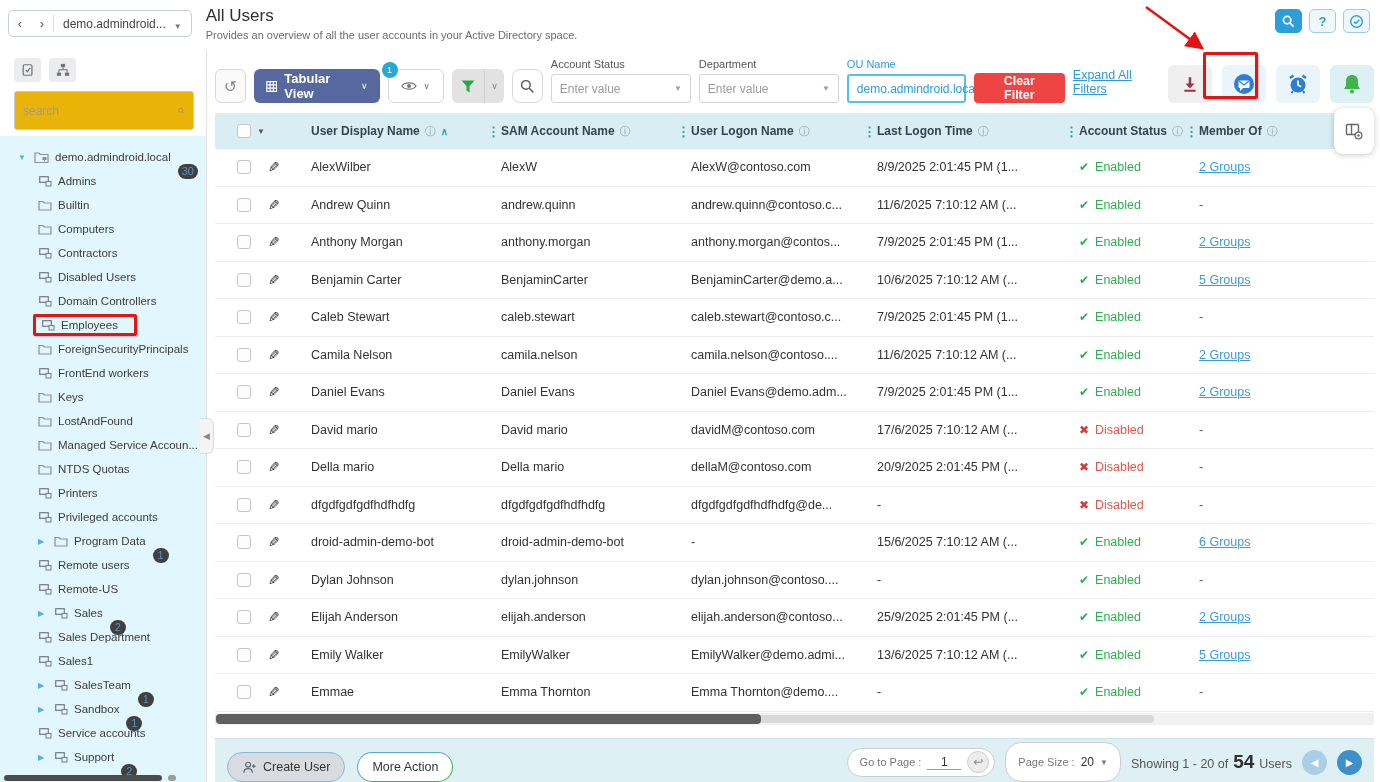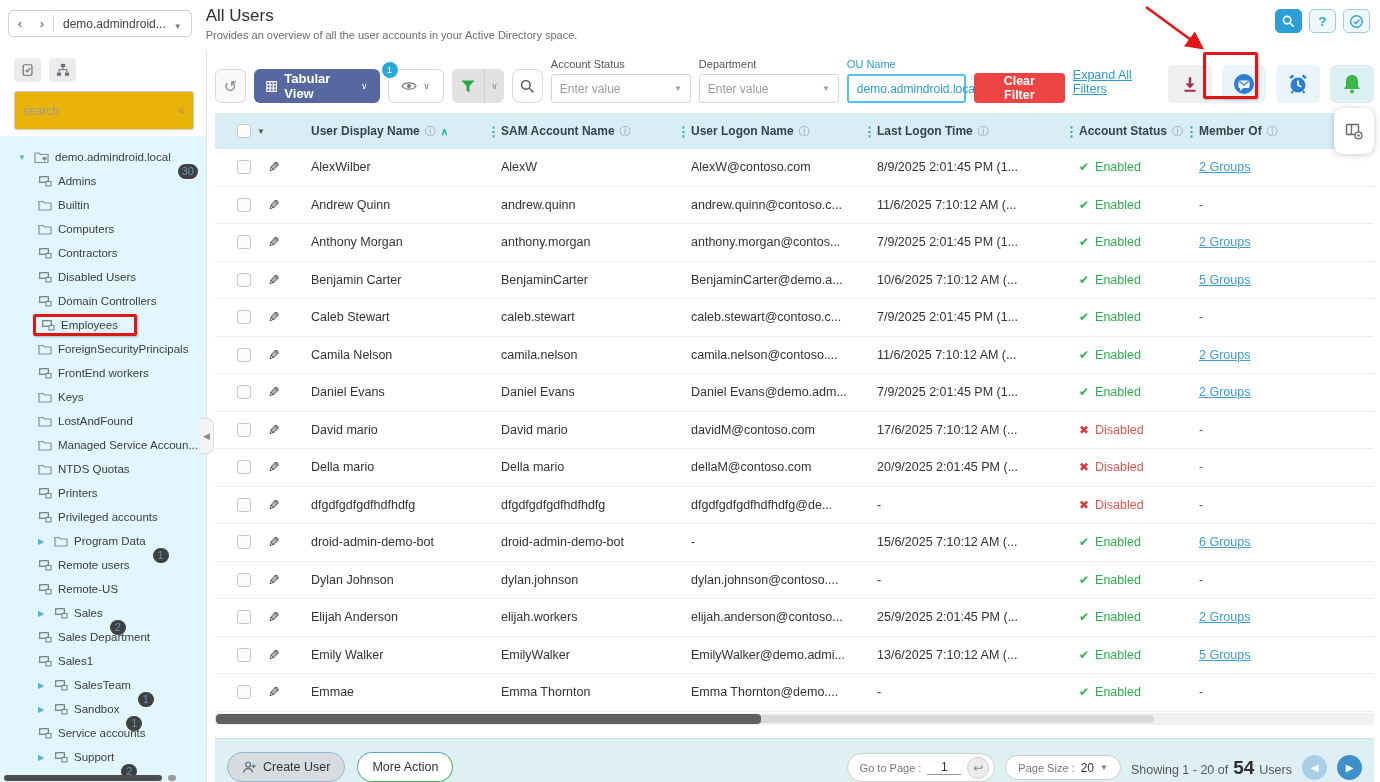--- a/index.html
+++ b/index.html
@@ -100,21 +100,21 @@
   .hscroll .thumb { position:absolute; left:1px; top:1px; height:10px; width:47%; background:#5f5f5f; border-radius:4px; cursor:pointer; }
 
   
   .gfooter { margin-top:auto; height:44px; background:#dff0f5; border-top:1px solid #cde2ea; display:flex; align-items:flex-end; padding:0 12px; gap:12px; }
   .pillbtn { height:30px; border-radius:16px; display:flex; align-items:center; gap:6px; font-size:12.5px; color:#333; padding:0 14px; cursor:pointer; background:#d8dce0; border:1px solid #8db7d8; }
   .pillbtn.outline { background:#fff; border:1.5px solid #5aa7d0; border-right-color:#3cb54a; border-bottom-color:#3cb54a; }
   .fright { margin-left:auto; display:flex; align-items:center; gap:10px; }
   .gotopill { background:#fff; border:1px solid #ccc; border-radius:16px; height:29px; display:flex; align-items:center; padding:0 5px 0 12px; gap:6px; font-size:11px; color:#777; }
   .gotoval { width:34px; text-align:center; border-bottom:1px solid #999; font-size:12px; color:#333; }
   .retbtn { width:22px; height:22px; border-radius:50%; background:#ececec; border:1px solid #cfcfcf; display:flex; align-items:center; justify-content:center; color:#888; font-size:12px; cursor:pointer; }
-  .sizepill { background:#fff; border:1px solid #ccc; border-radius:16px; height:25px; display:flex; align-items:center; padding:0 12px; gap:6px; font-size:11px; color:#777; }
+  .sizepill { background:#fff; border:1px solid #ccc; border-radius:16px; height:40px; display:flex; align-items:center; padding:0 12px; gap:6px; font-size:11px; color:#777; }
   .sizeval { font-size:12px; color:#333; }
   .sizepill .dd { font-size:8px; color:#777; }
   .showing { font-size:12.5px; color:#555; display:flex; align-items:baseline; gap:5px; }
   .showing .total { font-size:19px; font-weight:bold; color:#2f2f2f; }
   .pagebtn { width:25px; height:25px; border-radius:50%; display:flex; align-items:center; justify-content:center; color:#fff; font-size:10px; cursor:pointer; }
   .prev { background:#a9cfe7; }
   .next { background:#3f8fca; }
 
   
   .anno { position:absolute; pointer-events:none; z-index:50; }
@@ -804,21 +804,21 @@
             <span class="cell w-member"><span class="memdash">-</span></span>
           </div>
           <div class="grow">
             <span class="gc-check">
               <span class="cbox"></span>
             </span>
             <span class="gc-edit">
               <span class="pencil">✎</span>
             </span>
             <span class="cell w-display">Elijah Anderson</span>
-            <span class="cell w-sam">elijah.workers</span>
+            <span class="cell w-sam">elijah.anderson</span>
             <span class="cell w-logon">elijah.anderson@contoso...</span>
             <span class="cell w-last">25/9/2025 2:01:45 PM (...</span>
             <span class="cell w-status st-en"><span class="mark">✔</span>Enabled</span>
             <span class="cell w-member"><span class="memlink">2 Groups</span></span>
           </div>
           <div class="grow">
             <span class="gc-check">
               <span class="cbox"></span>
             </span>
             <span class="gc-edit">

